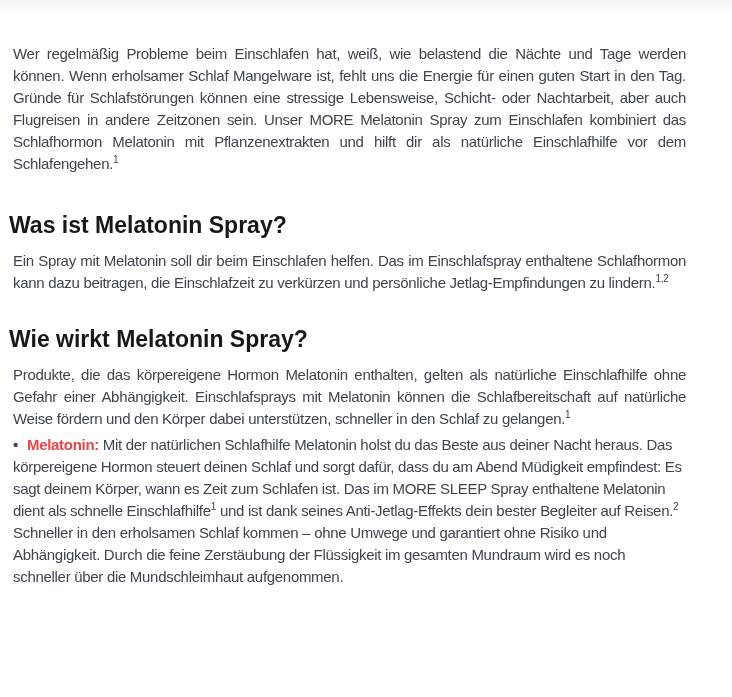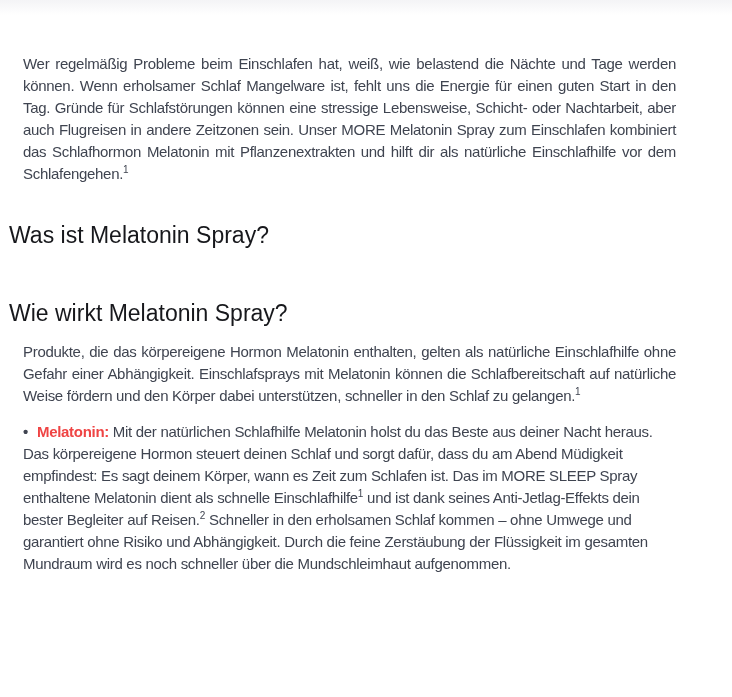--- a/index.html
+++ b/index.html
@@ -17,36 +17,36 @@
     background: linear-gradient(to bottom, #f4f4f6 0%, #fafafb 55%, #ffffff 100%);
   }
   .content {
     padding: 24px 42px 0 9px;
     color: #3f4450;
     font-size: 15px;
     line-height: 22px;
     letter-spacing: -0.3px;
   }
   p.para {
-    margin: 14px;
+    margin: 4px;
     text-align: justify;
   }
   p.para.bullet {
     text-align: left;
   }
   h2.section-heading {
     font-size: 23px;
     line-height: 28px;
-    font-weight: 400;
+    font-weight: 700;
     color: #17181c;
     letter-spacing: 0;
     margin: 36px 0 11px 0;
   }
   h2.section-heading.second {
-    margin-top: 50px;
+    margin-top: 31px;
   }
   sup.fn {
     font-size: 10px;
     line-height: 0;
     vertical-align: super;
     letter-spacing: -0.2px;
   }
   .bullet .marker {
     display: inline-block;
     margin-right: 9px;
@@ -61,20 +61,21 @@
 <body>
 
 <div class="top-fade"></div>
 
 <main class="content">
 
   <p class="para"><span>Wer regelmäßig Probleme beim Einschlafen hat, weiß, wie belastend die Nächte und Tage werden können. Wenn erholsamer Schlaf Mangelware ist, fehlt uns die Energie für einen guten Start in den Tag. Gründe für Schlafstörungen können eine stressige Lebensweise, Schicht- oder Nachtarbeit, aber auch Flugreisen in andere Zeitzonen sein. Unser MORE Melatonin Spray zum Einschlafen kombiniert das Schlafhormon Melatonin mit Pflanzenextrakten und hilft dir als natürliche Einschlafhilfe vor dem Schlafengehen.</span><sup class="fn">1</sup></p>
 
   <h2 class="section-heading">Was ist Melatonin Spray?</h2>
 
+  <p class="para"><span>Ein Spray mit Melatonin soll dir beim Einschlafen helfen. Das im Einschlafspray enthaltene Schlafhormon kann dazu beitragen, die Einschlafzeit zu verkürzen und persönliche Jetlag-Empfindungen zu lindern.</span><sup class="fn">1,2</sup></p>
 
   <h2 class="section-heading second">Wie wirkt Melatonin Spray?</h2>
 
   <p class="para"><span>Produkte, die das körpereigene Hormon Melatonin enthalten, gelten als natürliche Einschlafhilfe ohne Gefahr einer Abhängigkeit. Einschlafsprays mit Melatonin können die Schlafbereitschaft auf natürliche Weise fördern und den Körper dabei unterstützen, schneller in den Schlaf zu gelangen.</span><sup class="fn">1</sup></p>
 
 
   <p class="para bullet"><span class="marker">•</span><b>Melatonin:</b><span> Mit der natürlichen Schlafhilfe Melatonin holst du das Beste aus deiner Nacht heraus. Das körpereigene Hormon steuert deinen Schlaf und sorgt dafür, dass du am Abend Müdigkeit empfindest: Es sagt deinem Körper, wann es Zeit zum Schlafen ist. Das im MORE SLEEP Spray enthaltene Melatonin dient als schnelle Einschlafhilfe</span><sup class="fn">1</sup><span> und ist dank seines Anti-Jetlag-Effekts dein bester Begleiter auf Reisen.</span><sup class="fn">2</sup><span> Schneller in den erholsamen Schlaf kommen – ohne Umwege und garantiert ohne Risiko und Abhängigkeit. Durch die feine Zerstäubung der Flüssigkeit im gesamten Mundraum wird es noch schneller über die Mundschleimhaut aufgenommen.</span></p>
 
 </main>
 

